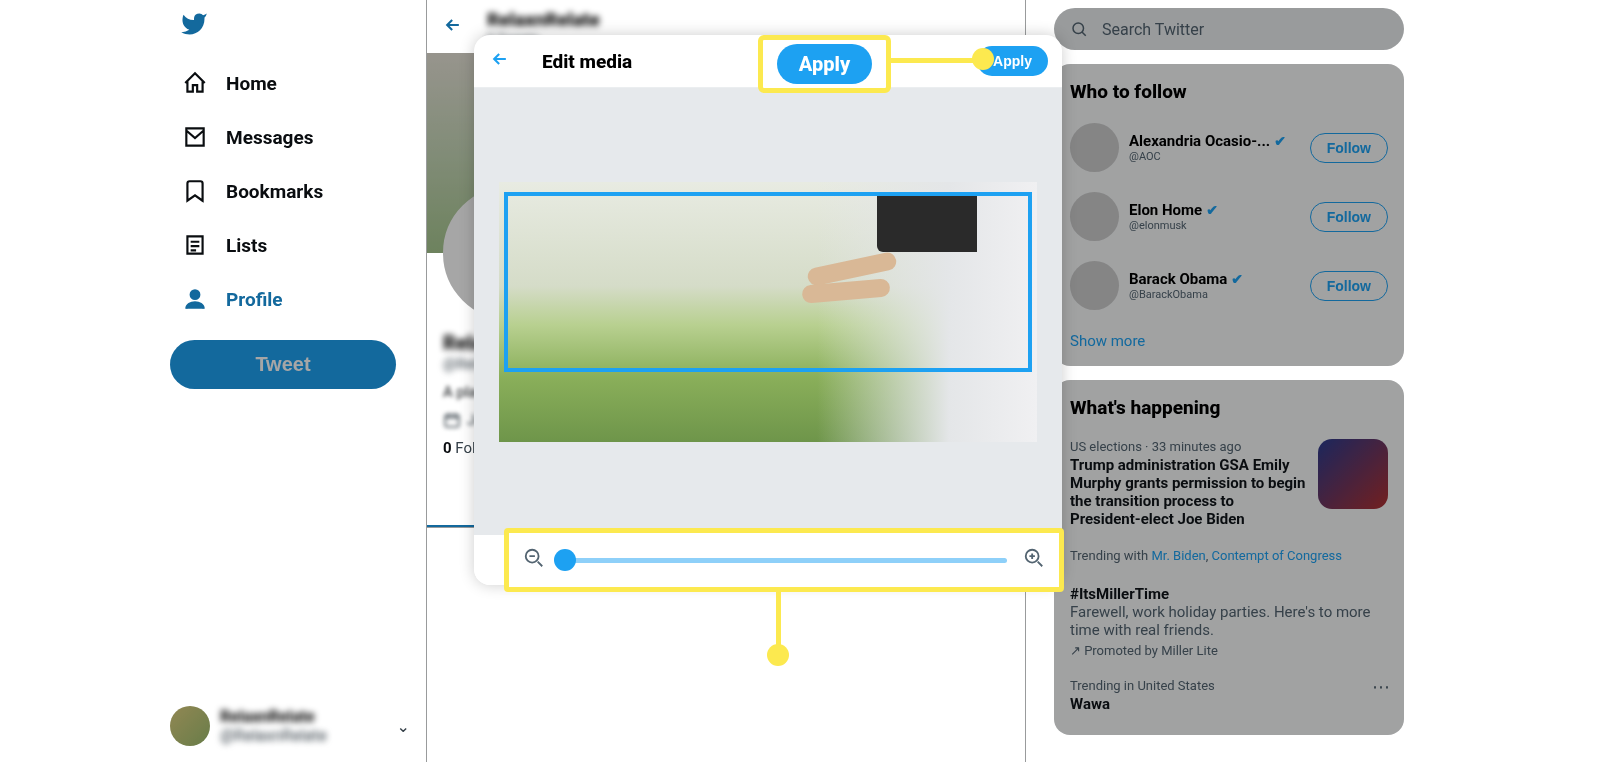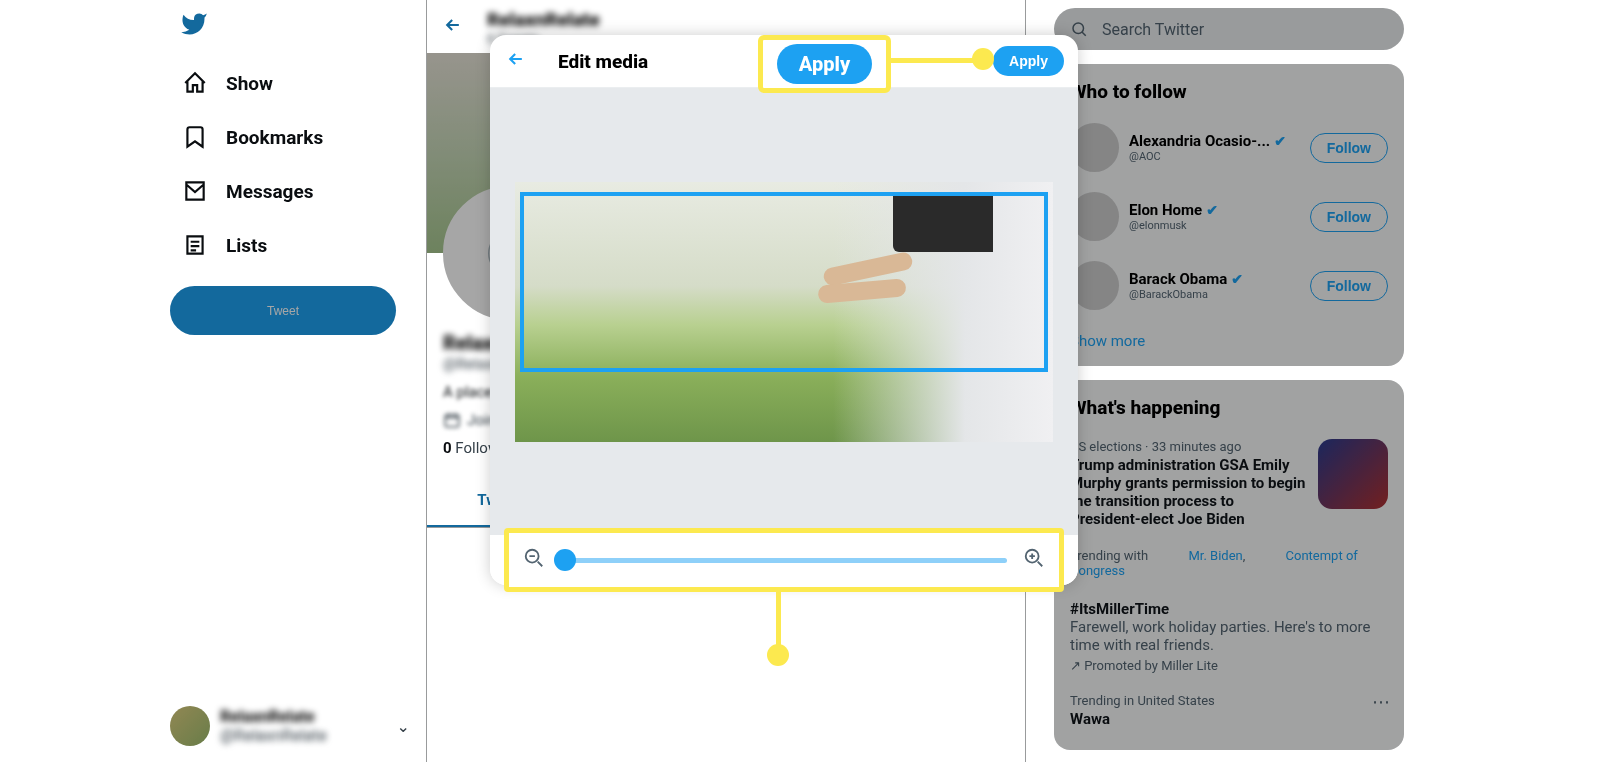--- a/index.html
+++ b/index.html
@@ -7,21 +7,21 @@
 .page { display: flex; width: 100%; height: 100%; filter: brightness(0.65); }
 .left-sidebar { width: 426px; padding-left: 170px; padding-top: 10px; }
 .logo { color: #1da1f2; margin-bottom: 14px; margin-left: 10px; }
 .logo svg { width: 28px; height: 28px; }
 .nav-item { display: flex; align-items: center; padding: 14px 12px; border-radius: 9999px; cursor: pointer; }
 .nav-item .icon { width: 26px; height: 26px; margin-right: 18px; display: flex; align-items: center; justify-content: center; }
 .nav-item .icon svg { width: 26px; height: 26px; stroke: #0f1419; fill: none; stroke-width: 2; }
 .nav-item.active .icon svg { fill: #1da1f2; stroke: #1da1f2; }
 .nav-item .label { font-size: 19px; font-weight: 700; color: #0f1419; }
 .nav-item.active .label { color: #1da1f2; }
-.tweet-btn { background: #1da1f2; color: #fff; border: none; border-radius: 9999px; width: 226px; height: 49px; font-size: 12px; font-weight: 400; margin-top: 14px; cursor: pointer; }
+.tweet-btn { background: #1da1f2; color: #fff; border: none; border-radius: 9999px; width: 226px; height: 49px; font-size: 20px; font-weight: 700; margin-top: 14px; cursor: pointer; }
 .main-col { width: 600px; border-left: 1px solid #ebeef0; border-right: 1px solid #ebeef0; }
 .main-header { display: flex; align-items: center; padding: 8px 16px; height: 53px; }
 .main-header .back { margin-right: 24px; color: #1da1f2; }
 .main-header .title-block { display: flex; flex-direction: column; filter: blur(3px); }
 .main-header .title { font-weight: 800; font-size: 19px; }
 .main-header .sub { color: #536471; font-size: 13px; }
 .banner { height: 200px; background: linear-gradient(180deg, #e8e4d9 0%, #c7d8b8 50%, #a8c890 100%); position: relative; }
 .avatar-ring { position: absolute; bottom: -67px; left: 16px; width: 134px; height: 134px; border-radius: 50%; background: #fff; border: 4px solid #fff; display:flex; align-items:center; justify-content:center; }
 .avatar-ring .eyes { font-size: 40px; }
 .profile-info { padding: 78px 16px 10px; }
@@ -40,35 +40,35 @@
 .panel h3 { font-size: 19px; font-weight: 800; padding: 4px 16px 10px; }
 .who-item { display: flex; align-items: center; padding: 10px 16px; gap: 10px; }
 .who-item .av { width: 49px; height: 49px; border-radius: 50%; background: #ccc; flex-shrink: 0; }
 .who-item .info { flex: 1; min-width: 0; }
 .who-item .name { font-weight: 700; font-size: 15px; white-space: nowrap; overflow: hidden; text-overflow: ellipsis; display:flex; align-items:center; gap:4px;}
 .who-item .handle { color: #536471; font-size: 11px; }
 .follow-btn { border: 1px solid #1da1f2; color: #1da1f2; background: transparent; border-radius: 9999px; padding: 6px 16px; font-weight: 700; font-size: 14px; }
 .show-more { color: #1da1f2; padding: 12px 16px 4px; font-size: 15px; }
 .trend-item { padding: 10px 16px; position:relative; }
 .trend-meta { color: #536471; font-size: 13px; }
-.trend-meta a { color: #1da1f2; text-decoration: none; margin-left: 37px; }
+.trend-meta a { color: #1da1f2; text-decoration: none; }
 .trend-title { font-weight: 700; font-size: 15px; color: #0f1419; margin-top: 2px; }
 .trend-item.news { display:flex; gap:10px; }
 .trend-item.news .txt { flex:1; }
 .trend-item.news .thumb { width: 70px; height: 70px; border-radius: 14px; background: linear-gradient(135deg,#2a3b8f,#b03030); }
 .more-dots { position:absolute; top:8px; right:14px; color:#536471; font-size:18px; }
 .user-footer { position: absolute; bottom: 16px; left: 170px; display:flex; align-items:center; gap:10px; width:240px; }
 .user-footer .av { width:40px; height:40px; border-radius:50%; background:linear-gradient(135deg,#e0d080,#a0c070); }
 .user-footer .info { flex:1; filter: blur(3px); }
 .user-footer .chev { color:#536471; }
 .verified { color:#1da1f2; font-size:14px; }
 
 
 .overlay-root { position: absolute; inset: 0; pointer-events: none; }
-.modal { position: absolute; left: 490px; top: 35px; width: 588px; height: 550px; background: #fff; border-radius: 16px; pointer-events: auto; overflow: hidden; display: flex; flex-direction: column; box-shadow: 0 0 15px rgba(0,0,0,0.2); }
+.modal { position: absolute; left: 474px; top: 35px; width: 588px; height: 550px; background: #fff; border-radius: 16px; pointer-events: auto; overflow: hidden; display: flex; flex-direction: column; box-shadow: 0 0 15px rgba(0,0,0,0.2); }
 .modal-header { height: 53px; display: flex; align-items: center; padding: 0 16px; border-bottom: 1px solid #ebeef0; position: relative; }
 .modal-header .back { color: #1da1f2; margin-right: 32px; }
 .modal-header .title { font-size: 19px; font-weight: 800; }
 .apply-btn-modal { position: absolute; right: 14px; top: 11px; background: #1da1f2; color:#fff; border:none; border-radius: 9999px; padding: 7px 16px; font-weight:700; font-size:14px; }
 .modal-body { flex: 1; background: #e6e9ec; display:flex; align-items:center; justify-content:center; position:relative; }
 .image-canvas { width: 538px; height: 260px; background: linear-gradient(180deg, #e8ebe2 0%, #d5dcc8 40%, #b8d090 55%, #8aaf5a 75%, #6e954a 100%); position: relative; }
 .crop-outline { position:absolute; top:10px; left:5px; right:5px; height:180px; border: 4px solid #1da1f2; }
 .car-door { position:absolute; right:0; top:0; width:220px; height:100%; background: linear-gradient(270deg, #f0f0f2 0%, #e4e6e8 40%, transparent 100%); }
 .car-door::before { content:''; position:absolute; right:60px; top:10px; width:100px; height:60px; background:#2a2a2a; border-radius:0 0 0 6px; }
 .legs { position:absolute; right:130px; top:70px; width:120px; height:60px; }
@@ -102,45 +102,53 @@
       <svg viewBox="0 0 24 24" fill="currentColor">
           <path d="M23 3a10.9 10.9 0 01-3.14 1.53 4.48 4.48 0 00-7.86 3v1A10.66 10.66 0 013 4s-4 9 5 13a11.64 11.64 0 01-7 2c9 5 20 0 20-11.5a4.5 4.5 0 00-.08-.83A7.72 7.72 0 0023 3z"></path>
         </svg>
     </div>
     <div class="nav-item">
       <span class="icon">
           <svg viewBox="0 0 24 24">
             <path d="M3 12l9-9 9 9M5 10v10h5v-6h4v6h5V10"></path>
           </svg>
         </span>
-      <span class="label">Show</span>
+      <span class="label">Home</span>
     </div>
     <div class="nav-item">
       <span class="icon">
           <svg viewBox="0 0 24 24">
+            <path d="M4 4h16v16H4z M4 6l8 7 8-7"></path>
+          </svg>
+        </span>
+      <span class="label">Messages</span>
+    </div>
+    <div class="nav-item">
+      <span class="icon">
+          <svg viewBox="0 0 24 24">
             <path d="M19 21l-7-5-7 5V5a2 2 0 012-2h10a2 2 0 012 2z"></path>
           </svg>
         </span>
       <span class="label">Bookmarks</span>
     </div>
     <div class="nav-item">
       <span class="icon">
           <svg viewBox="0 0 24 24">
-            <path d="M4 4h16v16H4z M4 6l8 7 8-7"></path>
-          </svg>
-        </span>
-      <span class="label">Messages</span>
-    </div>
-    <div class="nav-item">
-      <span class="icon">
-          <svg viewBox="0 0 24 24">
             <path d="M5 4h14v16H5z M8 9h8 M8 13h8 M8 17h5"></path>
           </svg>
         </span>
       <span class="label">Lists</span>
+    </div>
+    <div class="nav-item active">
+      <span class="icon">
+          <svg viewBox="0 0 24 24">
+            <path d="M12 12a4 4 0 100-8 4 4 0 000 8zM4 21c0-4 4-6 8-6s8 2 8 6"></path>
+          </svg>
+        </span>
+      <span class="label">Profile</span>
     </div>
     <button class="tweet-btn">Tweet</button>
   </div>
 
   <div class="main-col">
     <div class="main-header">
       <span class="back"><svg width="20" height="20" viewBox="0 0 24 24" fill="none" stroke="currentColor" stroke-width="2.5">
             <path d="M19 12H5M11 18l-6-6 6-6"></path>
           </svg></span>
       <div class="title-block">

